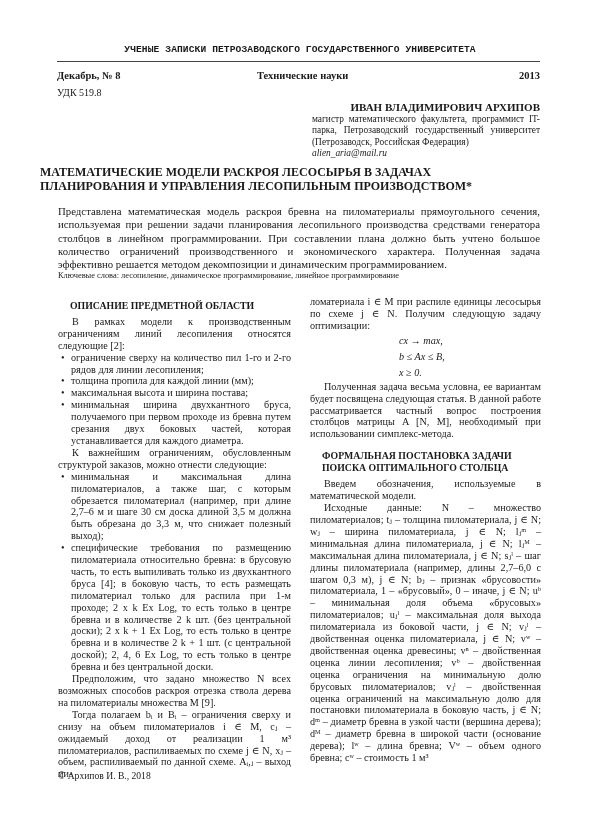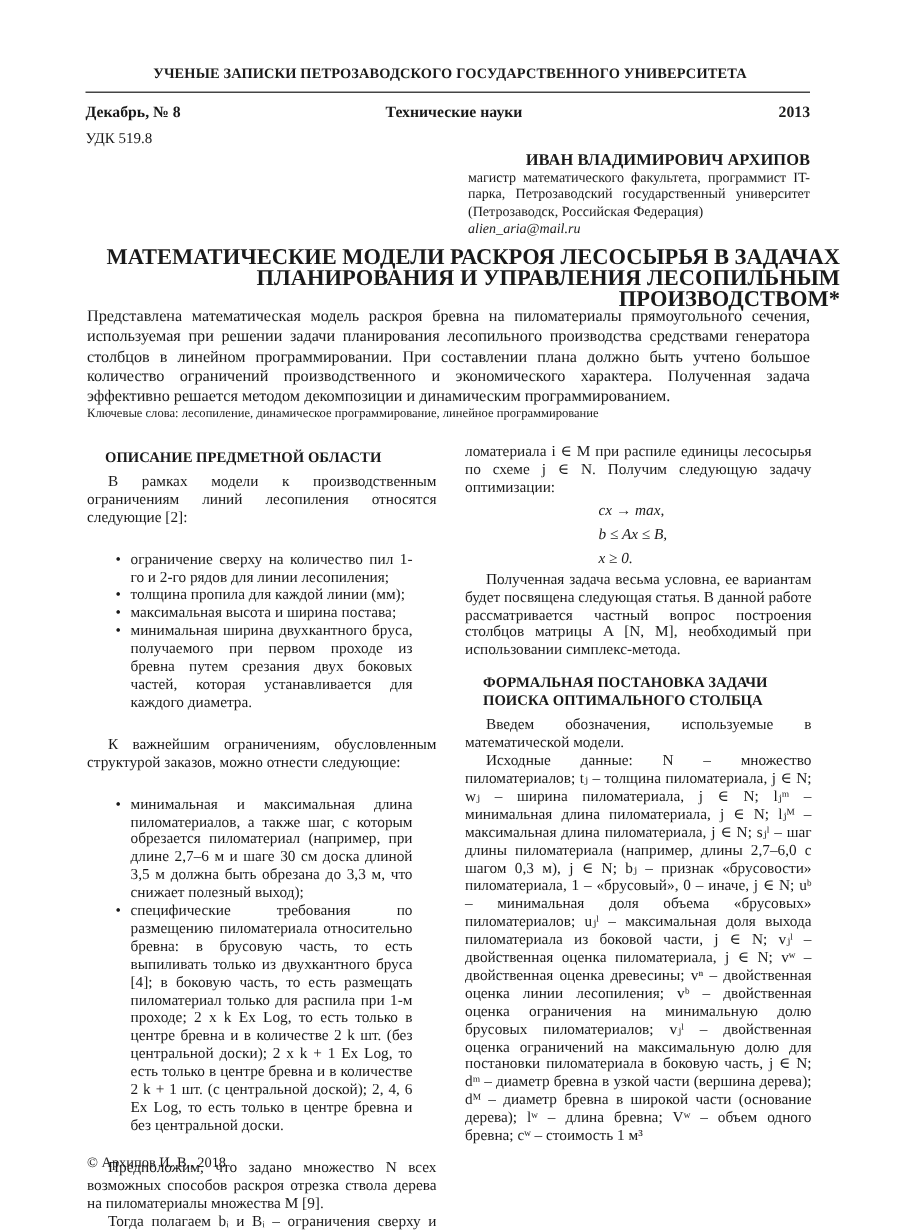--- a/index.html
+++ b/index.html
@@ -3,50 +3,50 @@
 <meta charset="utf-8">
 <style>
   html, body { margin: 0; padding: 0; background: #ffffff; }
   body {
     width: 600px; height: 820px; overflow: hidden; position: relative;
     font-family: "Liberation Serif", "DejaVu Serif", serif;
     color: #1a1a1a;
   }
   .journal {
     position: absolute; top: 44px; left: 0; width: 600px; text-align: center;
-    font-weight: bold; font-size: 9.6px; letter-spacing: 0.1px;
+    font-weight: bold; font-size: 9.6px; letter-spacing: 0.1px; font-family: Liberation Mono, monospace;
   }
   .rule { position: absolute; top: 61px; left: 57px; width: 483px; height: 1px; background: #444; }
   .meta-row {
     position: absolute; top: 70px; left: 57px; width: 483px;
     display: flex; justify-content: space-between; font-weight: bold; font-size: 10.5px;
   }
   .meta-row .mid { position: absolute; left: 200px; }
   .udk { position: absolute; top: 87px; left: 57px; font-size: 10px; }
   .author-block { position: absolute; top: 102px; left: 312px; width: 228px; font-size: 9.4px; line-height: 11.2px; }
   .author-name { text-align: right; font-weight: bold; font-size: 11px; margin-bottom: 1px; }
   .author-aff { text-align: justify; text-align-last: left; }
   .author-email { font-style: italic; }
   .title {
-    position: absolute; top: 165px; left: 40px; width: 520px; text-align: right;
-    font-weight: bold; font-size: 15px; line-height: 14px;
+    position: absolute; top: 165px; left: 40px; width: 520px; text-align: left;
+    font-weight: bold; font-size: 12px; line-height: 14px;
   }
   .abstract {
     position: absolute; top: 205px; left: 58px; width: 482px;
     font-size: 10.8px; line-height: 13.3px; text-align: justify; text-align-last: left;
   }
   .keywords { position: absolute; top: 271px; left: 58px; font-size: 8.4px; }
   .col { position: absolute; font-size: 10.2px; line-height: 11.9px; text-align: justify; }
   .col.left { top: 300px; left: 58px; width: 233px; }
   .col.right { top: 296px; left: 310px; width: 231px; }
   .h { font-weight: bold; font-size: 9.8px; text-align: left; margin: 0 0 4px 0; padding-left: 12px; }
   .col.right .h { margin-top: 10px; line-height: 12px; }
   p { margin: 0; text-indent: 14px; }
   p.noind { text-indent: 0; }
-  ul { margin: 16px; padding: 0 0 0 13px; list-style: none; }
+  ul { margin: 0; padding: 0 0 0 13px; list-style: none; }
   ul li { position: relative; }
   ul li::before { content: "•"; position: absolute; left: -10px; }
   .formula { text-align: left; padding-left: 89px; font-style: italic; line-height: 15px; margin: 1px 0; }
   .copyright { position: absolute; top: 770px; left: 58px; font-size: 9.6px; }
 </style>
 </head>
 <body>
 
 <div class="journal">УЧЕНЫЕ ЗАПИСКИ ПЕТРОЗАВОДСКОГО ГОСУДАРСТВЕННОГО УНИВЕРСИТЕТА</div>
 <div class="rule"></div>

